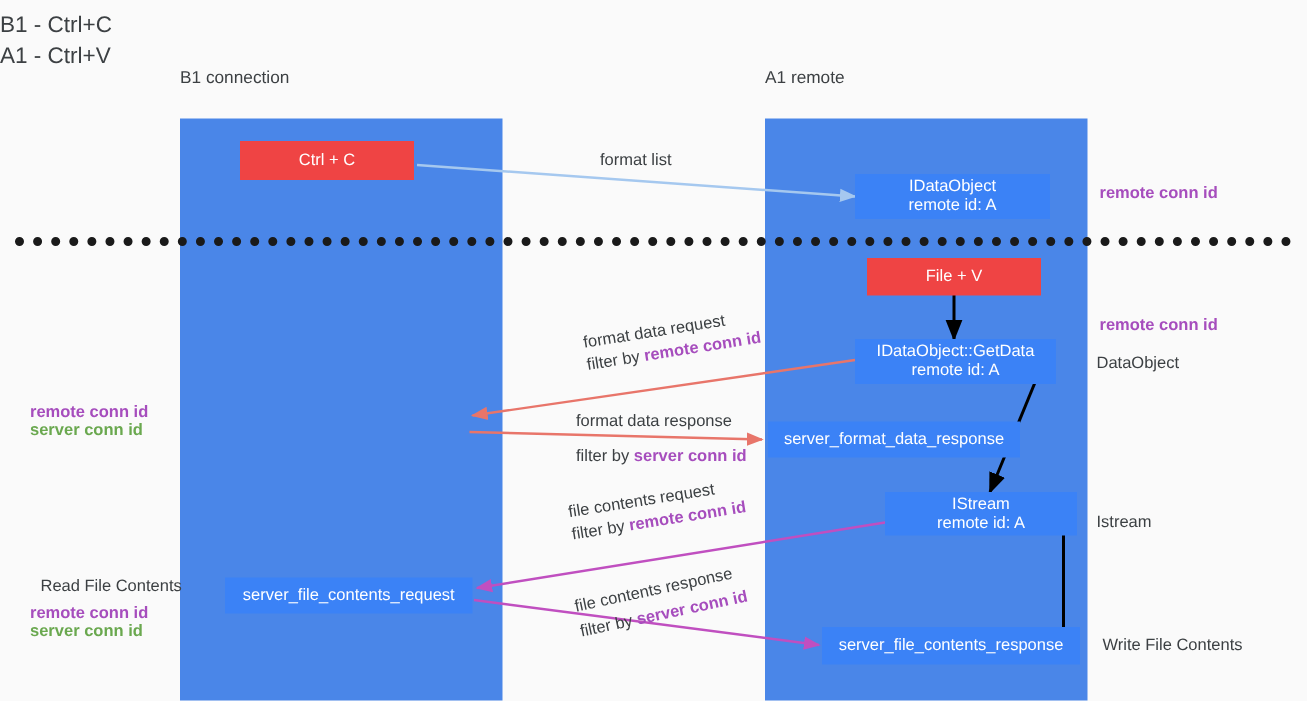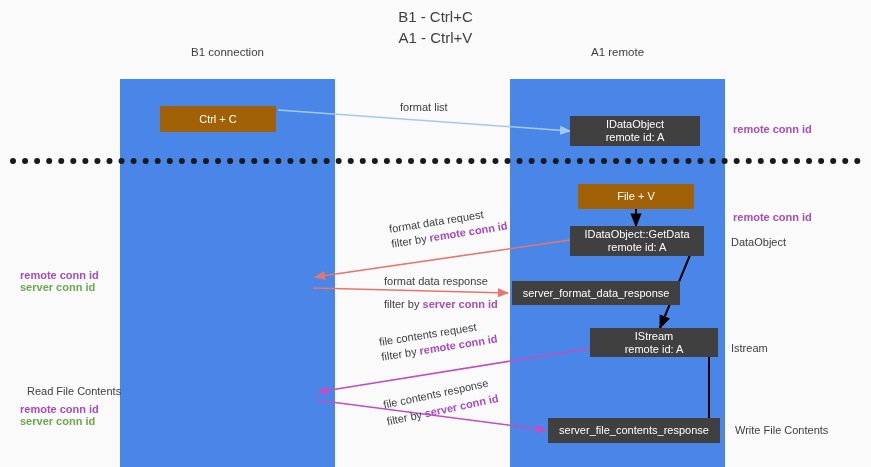--- a/index.html
+++ b/index.html
@@ -15,33 +15,32 @@
 
   .lane{
     position:absolute;
     background:#4a86e8;
   }
   #lane-left{left:120px;top:79px;width:215px;height:388px;}
   #lane-right{left:510px;top:79px;width:215px;height:388px;}
 
   .lane-head{
     position:absolute;
-    text-align:center;
+    text-align:left;
     font-size:11.5px;
     color:#3c4043;
     line-height:13px;
     width:215px;
   }
   #head-left{left:120px;top:46px;}
   #head-right{left:510px;top:46px;}
 
   #title{
     position:absolute;
     left:0;top:6px;width:871px;
-    text-align:center;
     font-size:15px;
     color:#3c4043;
     line-height:21px;
     white-space:pre-line;
   }
 
   .divider{
     position:absolute;
     left:10px;top:158px;width:851px;height:0;
     border-top:6px dotted #1a1a1a;
@@ -54,22 +53,22 @@
     align-items:center;
     justify-content:center;
     flex-direction:column;
     text-align:center;
     color:#ffffff;
     font-size:11px;
     line-height:13px;
     white-space:pre-line;
     padding:2px 4px;
   }
-  .box.green{background:#a16207;margin-top:12px;}
-  .box.orange{background:#404040;}
+  .box.green{background:#ef4444;}
+  .box.orange{background:#3b82f6;}
 
   .sidelabel{
     position:absolute;
     font-size:11px;
     line-height:13px;
     white-space:pre-line;
   }
   .c-purple{color:#a64dbd;font-weight:bold;}
   .c-green{color:#6aa84f;font-weight:bold;}
   .c-dark{color:#3c4043;}
@@ -148,20 +147,21 @@
 
   <div class="box orange" style="left:570px;top:226px;width:134px;height:30px;">IDataObject::GetData
 remote id: A</div>
 
 
   <div class="box orange" style="left:512px;top:281px;width:168px;height:24px;text-align:center;">server_format_data_response</div>
 
   <div class="box orange" style="left:590px;top:328px;width:128px;height:29px;">IStream
 remote id: A</div>
 
+  <div class="box orange" style="left:150px;top:385px;width:165px;height:24px;">server_file_contents_request</div>
 
   <div class="box orange" style="left:548px;top:418px;width:172px;height:25px;">server_file_contents_response</div>
 
   <div class="edgelabel" style="left:400px;top:100px;">format list</div>
 
   <div class="edgelabel rot-up" style="left:388px;top:222px;">
     <div>format data request</div>
     <div><span>filter by </span><b class="b-purple">remote conn id</b></div>
   </div>
 

